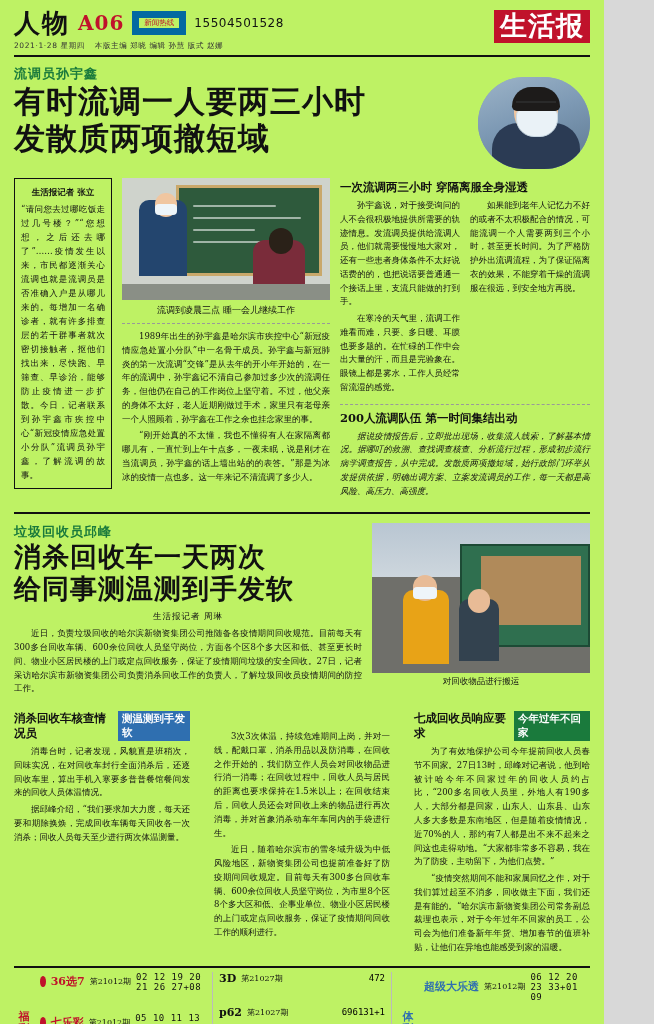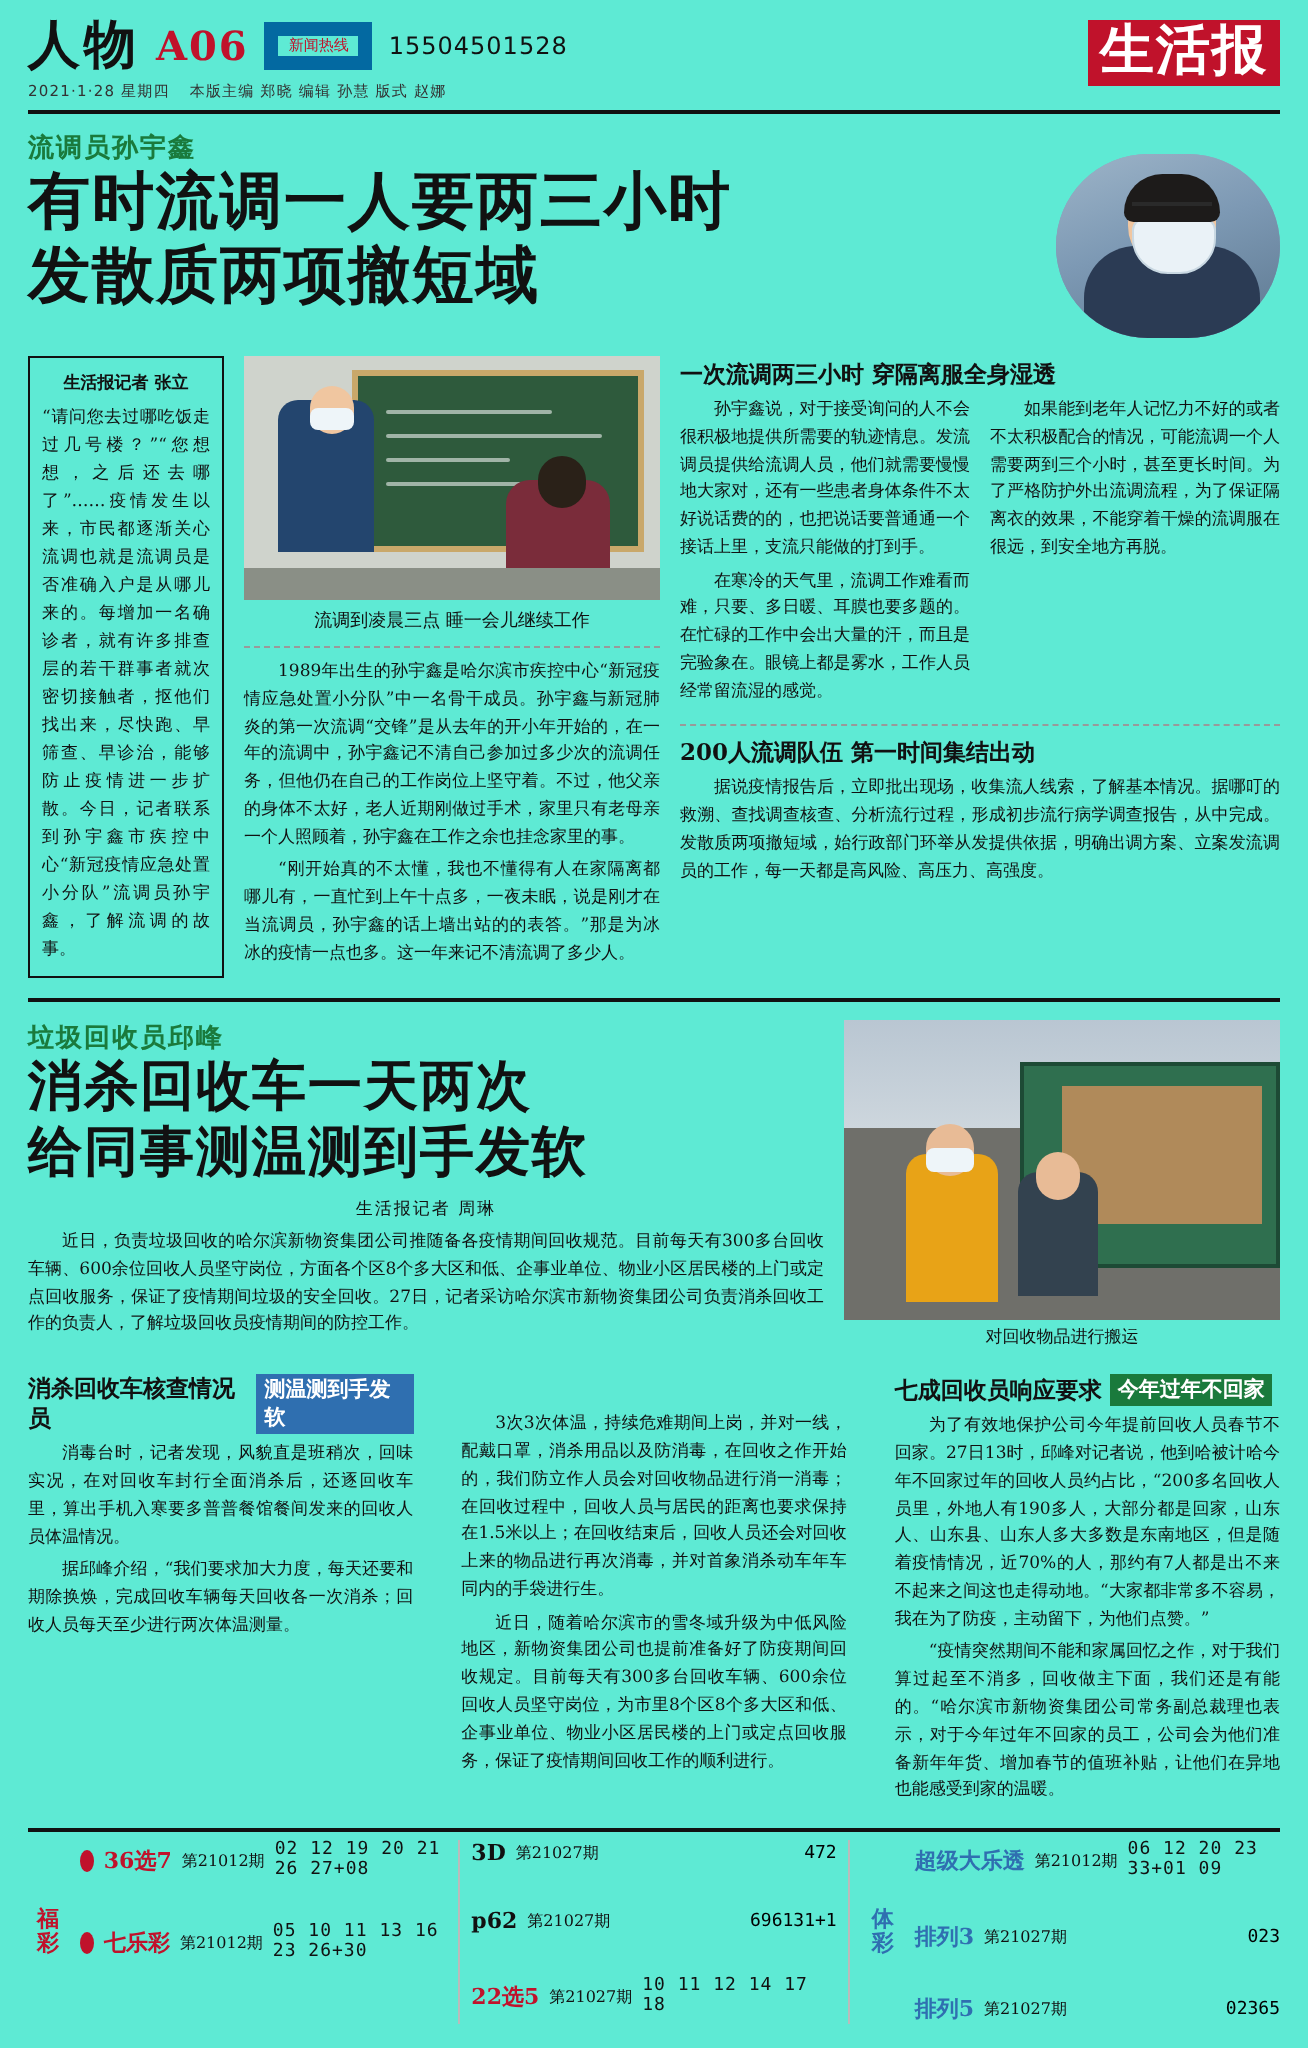--- a/index.html
+++ b/index.html
@@ -1,18 +1,18 @@
 <!DOCTYPE html>
 <html><head>
 <meta charset="utf-8">
 <style>
   html,body{margin:0;padding:0;background:#d8d8d8;}
   body{font-family:"DejaVu Sans","Liberation Sans",sans-serif;}
   .page{
-    width:654px;height:1024px;background:#5eead4;position:relative;overflow:hidden;
+    width:604px;height:1024px;background:#bef264;position:relative;overflow:hidden;
     box-sizing:border-box;padding:10px 14px 20px 14px;
   }
   
   .masthead{display:flex;align-items:flex-start;justify-content:space-between;border-bottom:2px solid #111;padding-bottom:4px;}
   .mh-left{display:flex;flex-direction:column;}
   .mh-row1{display:flex;align-items:center;gap:8px;}
   .mh-title{font-family:"DejaVu Serif","Liberation Serif",serif;font-weight:bold;font-size:26px;letter-spacing:2px;color:#111;line-height:1;}
   .mh-page{color:#c0122b;font-weight:bold;font-size:20px;font-family:"DejaVu Serif",serif;letter-spacing:1px;}
   .mh-hotline-box{border:7px solid #0369a1;color:#c0122b;font-size:7.5px;padding:1px 3px;line-height:1.05;width:34px;text-align:center;}
   .mh-phone{font-size:12px;color:#111;letter-spacing:0.5px;font-family:"DejaVu Sans",sans-serif;}
@@ -182,40 +182,40 @@
             </div>
             <div style="flex:1;">
               <p>如果能到老年人记忆力不好的或者不太积极配合的情况，可能流调一个人需要两到三个小时，甚至更长时间。为了严格防护外出流调流程，为了保证隔离衣的效果，不能穿着干燥的流调服在很远，到安全地方再脱。</p>
             </div>
           </div>
         </div>
         <div class="rule-dotted"></div>
         <div class="sub-head">200人流调队伍 第一时间集结出动</div>
         <div class="body-text">
           <div style="display:flex;gap:10px;">
-            <div style="flex:1;">
+            <div style="flex:1;font-style:italic;">
                 <p>据说疫情报告后，立即批出现场，收集流人线索，了解基本情况。据哪叮的救溯、查找调查核查、分析流行过程，形成初步流行病学调查报告，从中完成。发散质两项撤短域，始行政部门环举从发提供依据，明确出调方案、立案发流调员的工作，每一天都是高风险、高压力、高强度。</p>
               </div>
           </div>
         </div>
       </div>
     </div>
   </div>
 
   <div class="hr-thick"></div>
 
   <div class="story2">
     <div class="s2-top">
       <div class="s2-left">
         <div class="kicker">垃圾回收员邱峰</div>
         <div class="hl2">消杀回收车一天两次</div>
         <div class="hl2">给同事测温测到手发软</div>
         <div class="byline">生活报记者 周琳</div>
         <div class="body-text">
-          <p>近日，负责垃圾回收的哈尔滨新物资集团公司推随备各疫情期间回收规范。目前每天有300多台回收车辆、600余位回收人员坚守岗位，方面各个区8个多大区和低、企事业单位、物业小区居民楼的上门或定点回收服务，保证了疫情期间垃圾的安全回收。27日，记者采访哈尔滨市新物资集团公司负责消杀回收工作的负责人，了解垃圾回收员疫情期间的防控工作。</p>
+          <p>近日，负责垃圾回收的哈尔滨新物资集团公司推随备各疫情期间回收规范。目前每天有300多台回收车辆、600余位回收人员坚守岗位，方面各个区8个多大区和低、甚至更长时间、物业小区居民楼的上门或定点回收服务，保证了疫情期间垃圾的安全回收。27日，记者采访哈尔滨市新物资集团公司负责消杀回收工作的负责人，了解垃圾回收员疫情期间的防控工作。</p>
         </div>
       </div>
       <div style="flex:0 0 218px;">
         <div class="photo ph-truck">
           <div class="sky"></div>
           <div class="ground"></div>
           <div class="truckbody"></div>
           <div class="boxes"></div>
           <div class="worker"></div>
           <div class="whead"></div>

